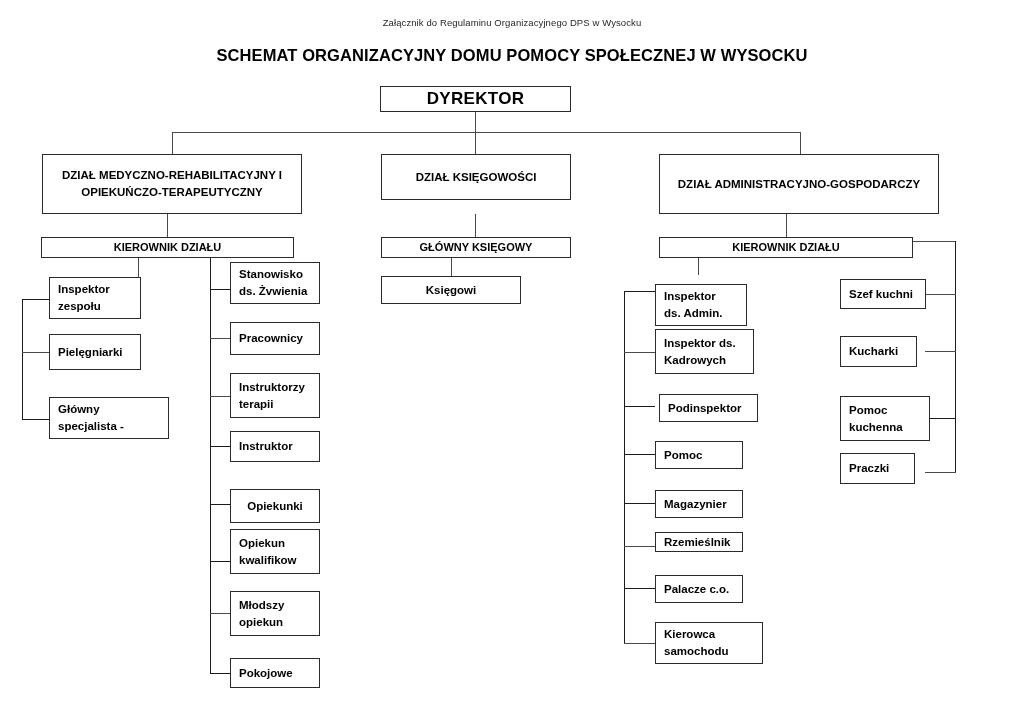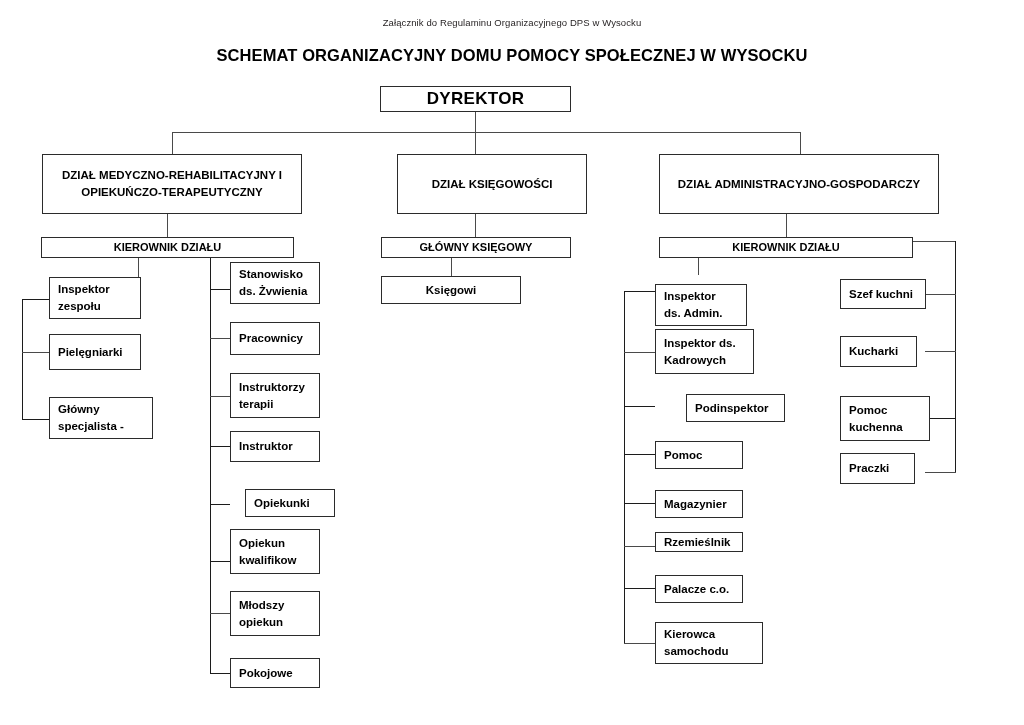--- a/index.html
+++ b/index.html
@@ -105,21 +105,21 @@
 
   <div class="node root center" style="left:380px; top:86px; width:191px; height:26px;">
     <span class="txt">DYREKTOR</span>
   </div>
 
   <div class="node dept center" style="left:42px; top:154px; width:260px; height:60px;">
     <span class="txt">DZIAŁ MEDYCZNO-REHABILITACYJNY I
 OPIEKUŃCZO-TERAPEUTYCZNY</span>
   </div>
 
-  <div class="node dept center" style="left:397px; top:154px; width:190px; height:60px;">
+  <div class="node dept center" style="left:381px; top:154px; width:190px; height:46px;">
     <span class="txt">DZIAŁ KSIĘGOWOŚCI</span>
   </div>
 
   <div class="node dept center" style="left:659px; top:154px; width:280px; height:60px;">
     <span class="txt">DZIAŁ ADMINISTRACYJNO-GOSPODARCZY</span>
   </div>
 
   <div class="node mgr center" style="left:41px; top:237px; width:253px; height:21px;">
     <span class="txt">KIEROWNIK DZIAŁU</span>
   </div>
@@ -139,21 +139,21 @@
   <div class="ln h" style="left:22px; top:352px; width:27px;"></div>
   <div class="ln h dark" style="left:22px; top:419px; width:27px;"></div>
 
   <div class="node leaf" style="left:49px; top:277px; width:92px; height:42px;">
     <span class="txt">Inspektor
 zespołu</span>
   </div>
   <div class="node leaf" style="left:49px; top:334px; width:92px; height:36px;">
     <span class="txt">Pielęgniarki</span>
   </div>
-  <div class="node leaf" style="left:49px; top:397px; width:104px; height:42px;">
+  <div class="node leaf" style="left:49px; top:397px; width:120px; height:42px;">
     <span class="txt">Główny
 specjalista -</span>
   </div>
 
   <div class="ln v dark" style="left:210px; top:258px; height:416px;"></div>
   <div class="ln h dark" style="left:210px; top:289px; width:20px;"></div>
   <div class="ln h" style="left:210px; top:338px; width:20px;"></div>
   <div class="ln h" style="left:210px; top:396px; width:20px;"></div>
   <div class="ln h dark" style="left:210px; top:446px; width:20px;"></div>
   <div class="ln h dark" style="left:210px; top:504px; width:20px;"></div>
@@ -168,21 +168,21 @@
   <div class="node leaf" style="left:230px; top:322px; width:90px; height:33px;">
     <span class="txt">Pracownicy</span>
   </div>
   <div class="node leaf" style="left:230px; top:373px; width:90px; height:45px;">
     <span class="txt">Instruktorzy
 terapii</span>
   </div>
   <div class="node leaf" style="left:230px; top:431px; width:90px; height:31px;">
     <span class="txt">Instruktor</span>
   </div>
-  <div class="node leaf" style="left:245px; top:489px; width:90px; height:28px;">
+  <div class="node leaf" style="left:230px; top:489px; width:90px; height:34px;text-align:center;">
     <span class="txt">Opiekunki</span>
   </div>
   <div class="node leaf" style="left:230px; top:529px; width:90px; height:45px;">
     <span class="txt">Opiekun
 kwalifikow</span>
   </div>
   <div class="node leaf" style="left:230px; top:591px; width:90px; height:45px;">
     <span class="txt">Młodszy
 opiekun</span>
   </div>
@@ -208,21 +208,21 @@
   <div class="ln h" style="left:624px; top:643px; width:31px;"></div>
 
   <div class="node leaf" style="left:655px; top:275px; width:92px; height:42px;margin-top:9px;">
     <span class="txt">Inspektor
 ds. Admin.</span>
   </div>
   <div class="node leaf" style="left:655px; top:329px; width:99px; height:45px;">
     <span class="txt">Inspektor ds.
 Kadrowych</span>
   </div>
-  <div class="node leaf" style="left:686px; top:394px; width:99px; height:28px;">
+  <div class="node leaf" style="left:659px; top:394px; width:99px; height:28px;">
     <span class="txt">Podinspektor</span>
   </div>
   <div class="node leaf" style="left:655px; top:441px; width:88px; height:28px;">
     <span class="txt">Pomoc</span>
   </div>
   <div class="node leaf" style="left:655px; top:490px; width:88px; height:28px;">
     <span class="txt">Magazynier</span>
   </div>
   <div class="node leaf" style="left:655px; top:532px; width:88px; height:20px;">
     <span class="txt">Rzemieślnik</span>

